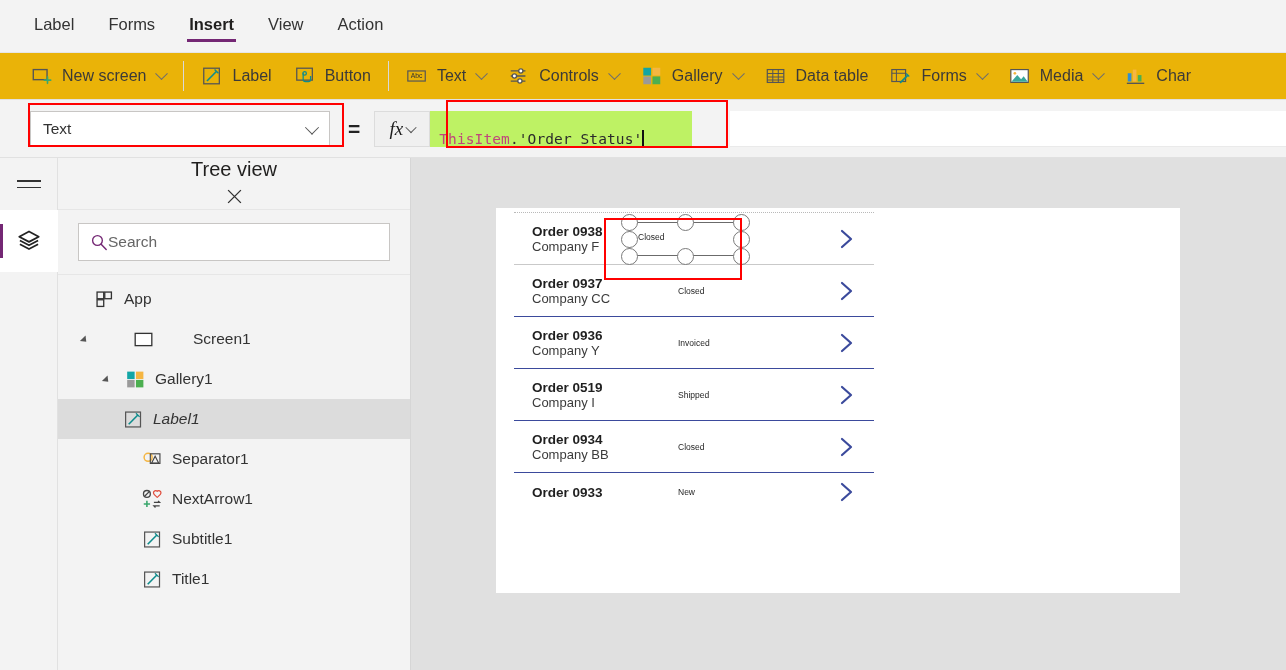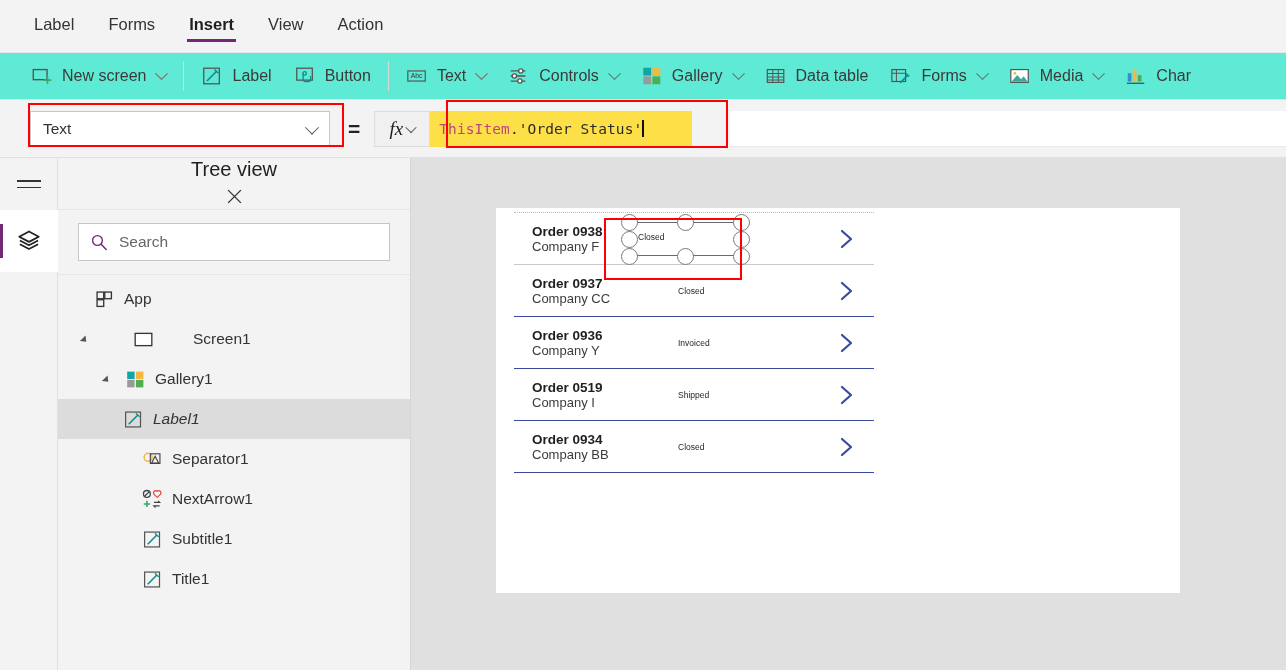--- a/index.html
+++ b/index.html
@@ -36,21 +36,21 @@
     content:"";
     position:absolute;
     left:0; right:0; bottom:2px;
     height:3px;
     background:#742774;
   }
 
   
   .ribbon {
     height:48px;
-    background:#5eead4;
+    background:#eab308;
     border-top:1px solid #e6e6e6;
     border-bottom:1px solid #e1e1e1;
     display:flex;
     align-items:center;
     padding-left:20px;
     overflow:hidden;
     white-space:nowrap;
   }
   .rb {
     display:flex;
@@ -115,23 +115,23 @@
   }
   .fx-btn .fx {
     font-family:"Liberation Serif", serif;
     font-style:italic;
     font-size:19px;
     color:#1b1b1b;
   }
   .fx-btn .chev-dn { width:8px; height:8px; border-width:1.3px; }
   .formula-input {
     width:262px; height:36px;
-    background:#fde047;
+    background:#bef264;
     border:none;
-    display:flex; align-items:center;
+    display:flex; align-items:flex-end;
     padding-left:9px;
     font-family:"DejaVu Sans Mono", monospace;
     font-size:14.5px;
     white-space:pre;
     letter-spacing:0.1px;
     cursor:text;
   }
   .tok-thisitem { color:#c0467a; }
   .tok-rest { color:#2b2b2b; }
   .caret-bar {
@@ -221,21 +221,20 @@
   }
   .search-wrap {
     padding:13px 20px 13px 20px;
     border-bottom:1px solid #e6e6e6;
   }
   .search-box {
     height:38px;
     background:#fff;
     border:1px solid #c8c6c4;
     display:flex; align-items:center;
-    gap:11px;
     padding:0 11px;
     cursor:text;
   }
   .search-ph { font-size:15.5px; color:#666; }
 
   .tree-list { padding-top:4px; flex:1; overflow:hidden; }
   .tree-row {
     height:40px;
     display:flex; align-items:center;
     cursor:pointer;
@@ -664,19 +663,29 @@
           <div class="g-texts">
             <div class="g-title">Order 0934</div>
             <div class="g-sub">Company BB</div>
           </div>
           <div class="g-status">Closed</div>
           <svg class="g-chev" viewBox="0 0 24 24">
             <path d="M8 4 17 12 8 20" fill="none" stroke="#3b4a9c" stroke-width="2.2" stroke-linecap="round" stroke-linejoin="round"></path>
           </svg>
         </div>
 
+        <div class="g-row" style="border-bottom:none;">
+          <div class="g-texts" style="margin-top:-14px;">
+            <div class="g-title">Order 0933</div>
+            <div class="g-sub"></div>
+          </div>
+          <div class="g-status" style="margin-top:-14px;">New</div>
+          <svg class="g-chev" viewBox="0 0 24 24" style="margin-top:-14px;">
+            <path d="M8 4 17 12 8 20" fill="none" stroke="#3b4a9c" stroke-width="2.2" stroke-linecap="round" stroke-linejoin="round"></path>
+          </svg>
+        </div>
 
       </div>
     </div>
   </div>
 </div>
 
 <div class="redbox" style="left:604px; top:218px; width:138px; height:62px;"></div>
 
 </body></html>

